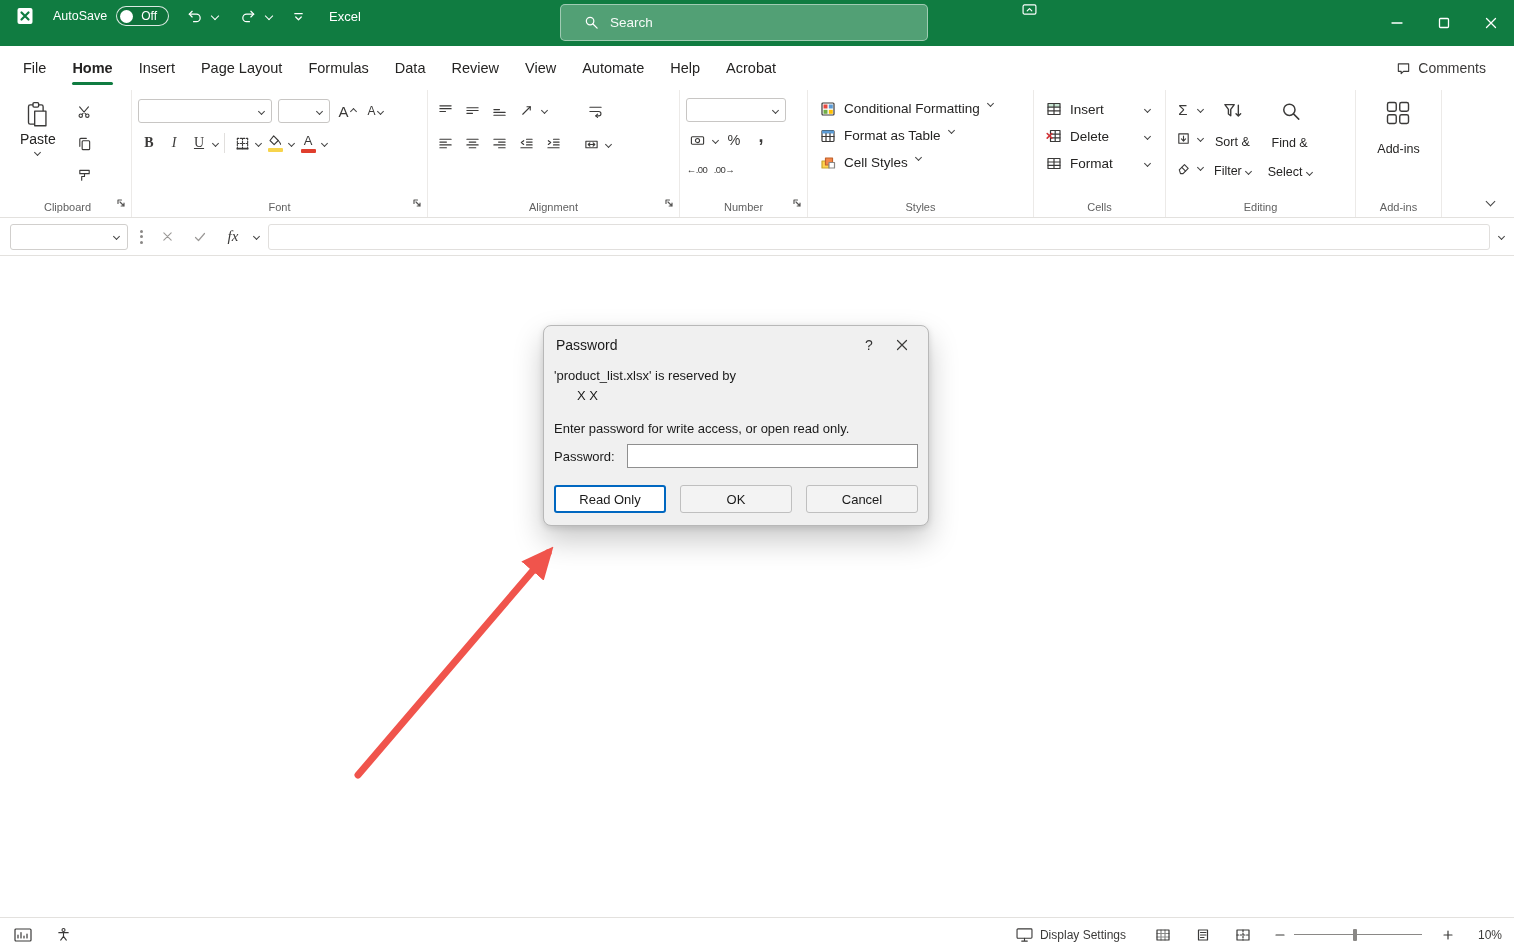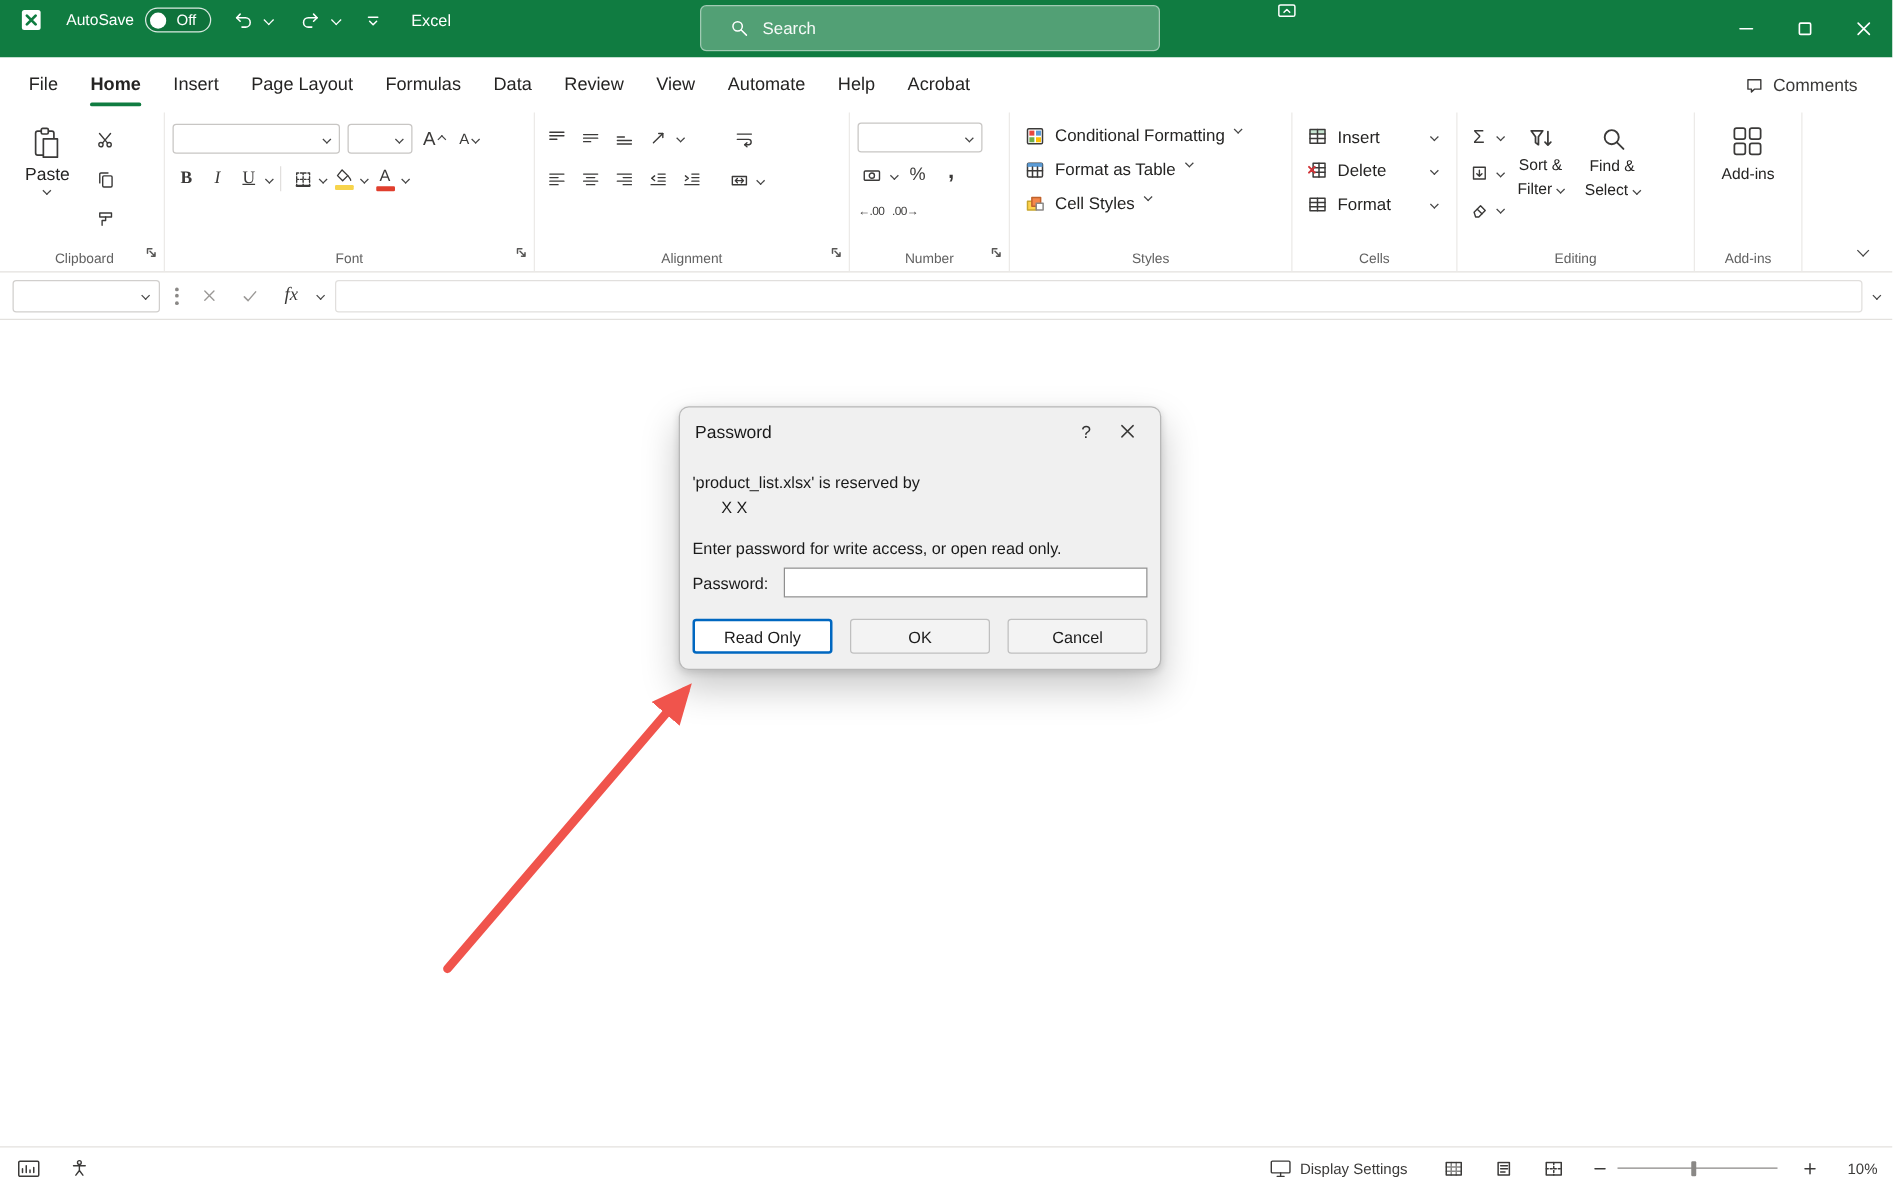--- a/index.html
+++ b/index.html
@@ -95,21 +95,21 @@
 .g-cells{width:132px}
 .gcontent.cells{display:flex;flex-direction:column;gap:3px;padding-top:1px;width:100%}
 .crow{display:flex;align-items:center;gap:8px;padding:4px 6px;border-radius:3px;cursor:pointer;font-size:13.5px;width:116px}
 .crow .chev{margin-left:auto}
 
 .g-editing{width:190px}
 .gcontent.editing{display:flex;gap:5px;padding-top:2px}
 .edit-col{display:flex;flex-direction:column;gap:7px}
 .erow{display:flex;align-items:center;gap:4px}
 .sbtn.sum{font-size:15px}
-.bigbtn{display:flex;flex-direction:column;align-items:center;gap:5px;padding:3px 6px;border-radius:4px;cursor:pointer;font-size:12.5px;text-align:left}
+.bigbtn{display:flex;flex-direction:column;align-items:center;gap:15px;padding:3px 6px;border-radius:4px;cursor:pointer;font-size:12.5px;text-align:left}
 .bb-line2{display:flex;align-items:center;gap:4px}
 
 .g-addins{width:86px;justify-content:center}
 .ribbon-collapse{position:absolute;right:20px;bottom:8px;cursor:pointer}
 
 
 .formulabar{height:38px;display:flex;align-items:center;padding:0 10px;gap:9px;border-bottom:1px solid #E3E1DE;background:#fff;flex:none}
 .namebox{width:118px;height:26px;border:1px solid #D1CFCD;border-radius:3px;display:flex;align-items:center;padding:0 8px;cursor:pointer;background:#fff}
 .namebox .chev{margin-left:auto}
 .dots{display:flex;flex-direction:column;gap:2.5px;padding:0 3px;cursor:col-resize}
@@ -133,21 +133,21 @@
 .zthumb{position:absolute;left:46%;top:6px;width:4px;height:12px;background:#8a8886;border-radius:1px}
 .zoom-level{width:46px;text-align:right;cursor:pointer;margin-left:2px;padding-right:4px}
 
 
 .dialog{position:absolute;left:543px;top:325px;width:386px;background:#F0F0F0;border:1px solid #B8B8B8;border-radius:8px;box-shadow:0 14px 30px rgba(0,0,0,.22),0 2px 6px rgba(0,0,0,.12);font-size:13px;color:#1a1a1a;z-index:10}
 .dlg-title{display:flex;align-items:center;height:38px;padding:0 8px 0 12px;font-size:14px}
 .dlg-title .ttl{flex:1}
 .dlg-help{width:30px;height:30px;display:flex;align-items:center;justify-content:center;font-size:14px;cursor:pointer;color:#333}
 .dlg-close{width:36px;height:30px;display:flex;align-items:center;justify-content:center;cursor:pointer}
 .dlg-body{padding:4px 10px 12px 10px}
-.dlg-line1{margin-top:10px}
+.dlg-line1{margin-top:0}
 .dlg-line2{margin:5px 0 0 23px}
 .dlg-line3{margin-top:18px}
 .pw-row{display:flex;align-items:center;margin-top:8px}
 .pw-row label{width:73px}
 .pw-row input{flex:1;height:24px;border:1px solid #8f8f8f;background:#fff;padding:0 6px;font-size:13px;outline:none;font-family:inherit}
 .dlg-buttons{display:flex;justify-content:space-between;margin-top:17px}
 .dlg-buttons button{width:112px;height:28px;font-size:13px;font-family:inherit;border-radius:3px;background:#F3F3F3;border:1px solid #BFBFBF;cursor:pointer;color:#1a1a1a}
 .dlg-buttons button.primary{background:#fff;border:2px solid #0067C0}
 
 

